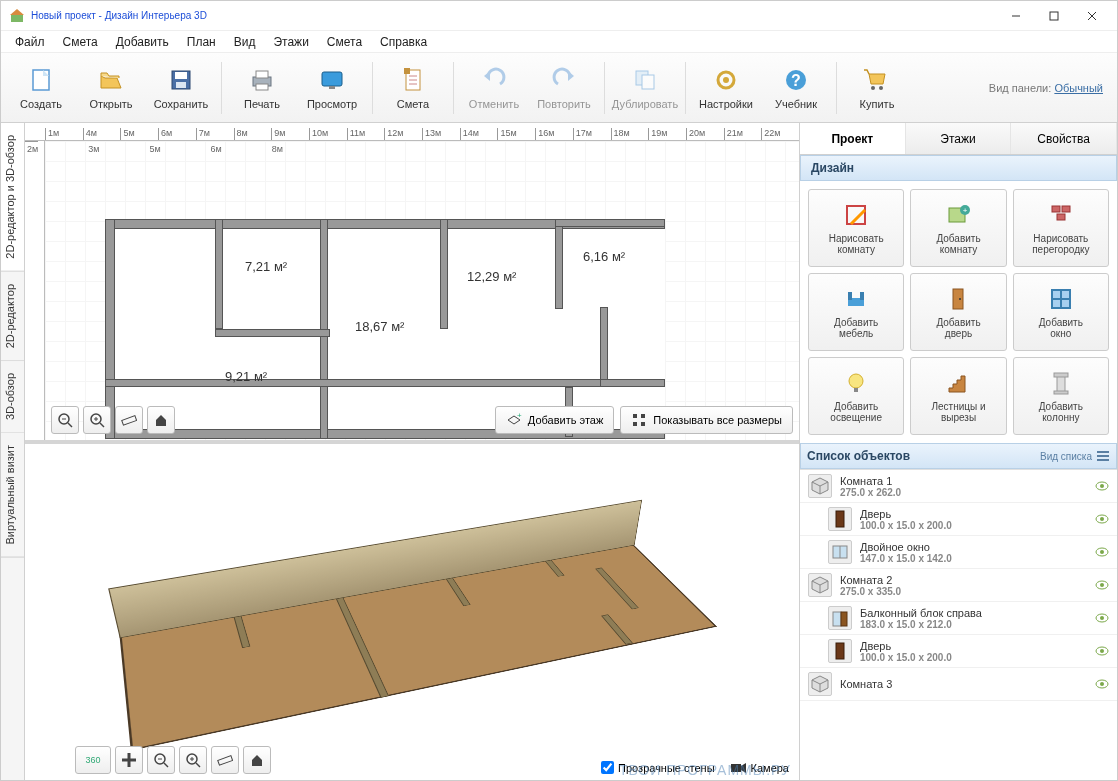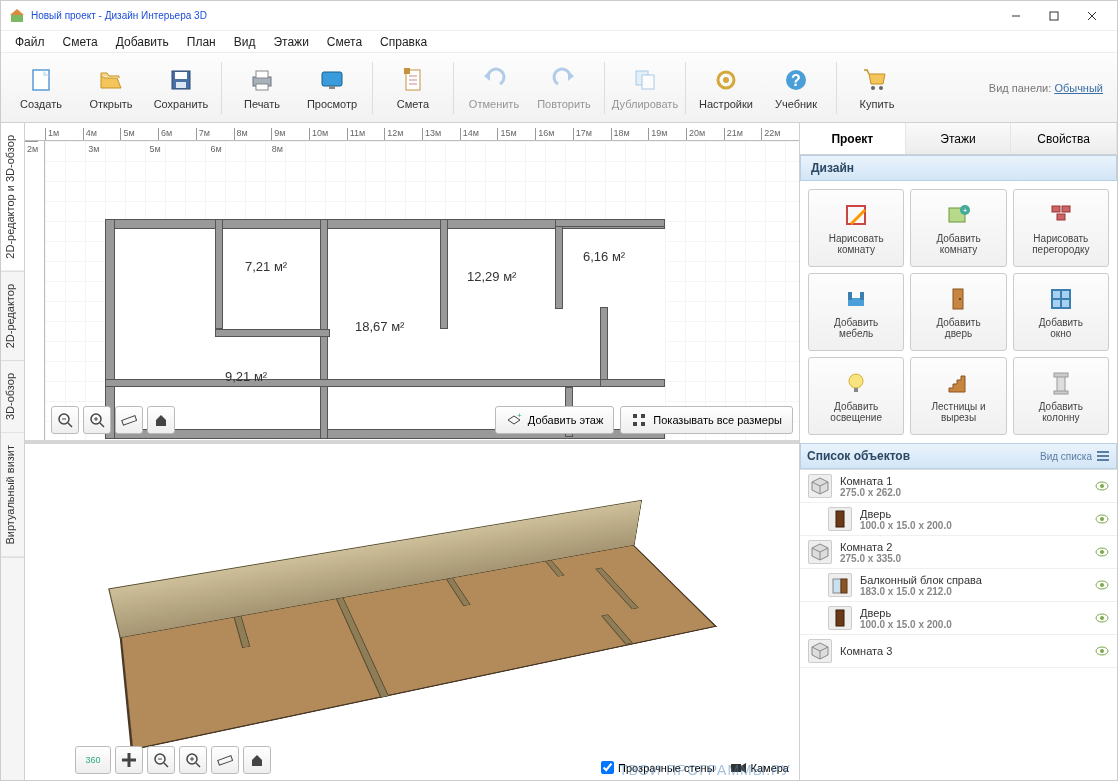--- a/index.html
+++ b/index.html
@@ -562,20 +562,38 @@
             <span class="name">Дверь</span>
             <span class="dims">100.0 x 15.0 x 200.0</span>
           </span>
           <span class="eye">
             <svg width="14" height="10">
               <ellipse cx="7" cy="5" rx="6" ry="4" fill="none" stroke="#7ba84a"></ellipse>
               <circle cx="7" cy="5" r="2" fill="#7ba84a"></circle>
             </svg>
           </span>
         </div>
+        <div class="objitem indent">
+          <span class="thumb">
+            <svg width="20" height="20">
+              <rect x="3" y="4" width="14" height="12" fill="#c8e0f0" stroke="#888"></rect>
+              <line x1="10" y1="4" x2="10" y2="16" stroke="#888"></line>
+            </svg>
+          </span>
+          <span class="meta">
+            <span class="name">Двойное окно</span>
+            <span class="dims">147.0 x 15.0 x 142.0</span>
+          </span>
+          <span class="eye">
+            <svg width="14" height="10">
+              <ellipse cx="7" cy="5" rx="6" ry="4" fill="none" stroke="#7ba84a"></ellipse>
+              <circle cx="7" cy="5" r="2" fill="#7ba84a"></circle>
+            </svg>
+          </span>
+        </div>
         <div class="objitem">
           <span class="thumb">
             <svg width="20" height="20">
               <polygon points="10,2 18,6 18,14 10,18 2,14 2,6" fill="#ddd" stroke="#888"></polygon>
               <line x1="2" y1="6" x2="10" y2="10" stroke="#888"></line>
               <line x1="18" y1="6" x2="10" y2="10" stroke="#888"></line>
               <line x1="10" y1="10" x2="10" y2="18" stroke="#888"></line>
             </svg>
           </span>
           <span class="meta">

